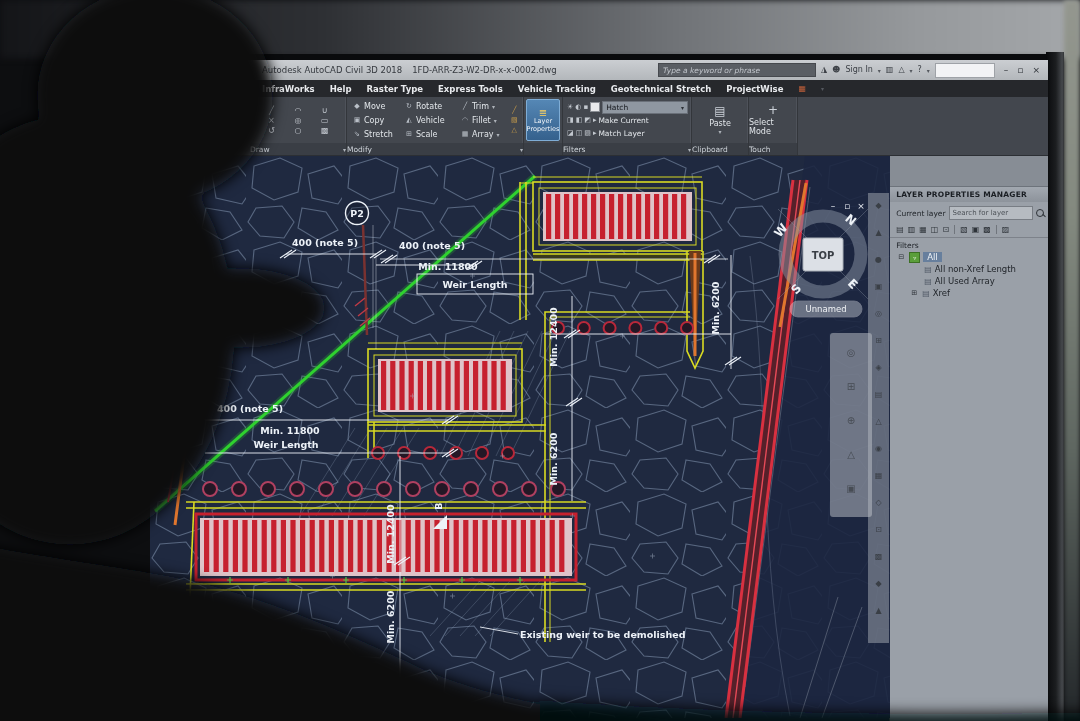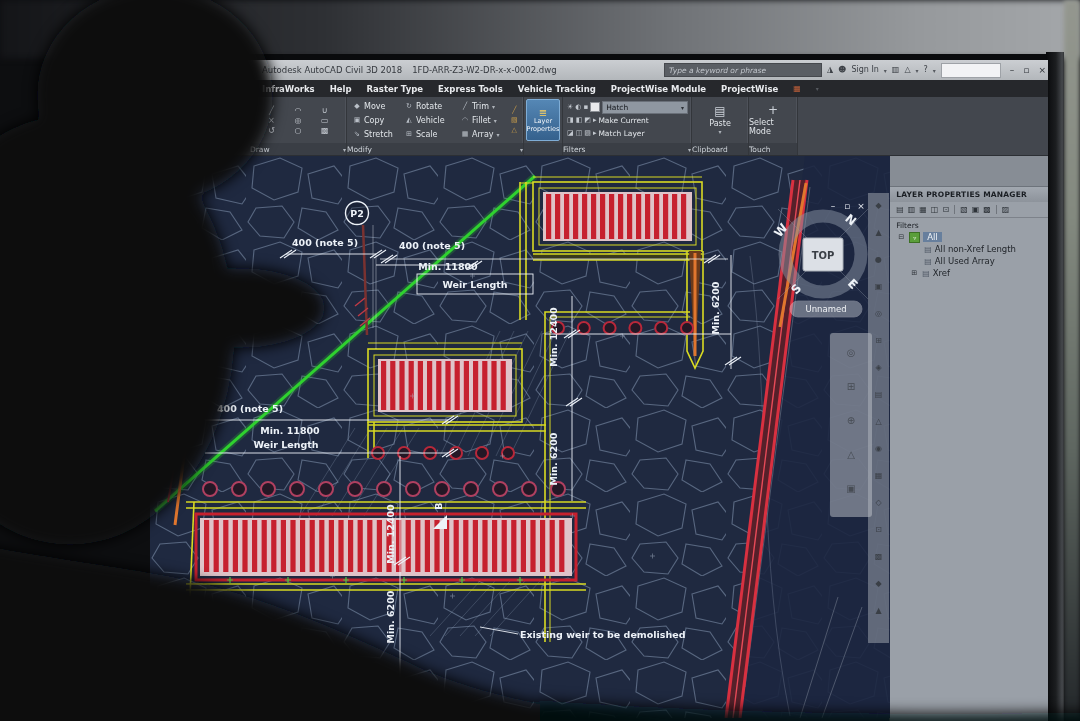--- a/index.html
+++ b/index.html
@@ -13,21 +13,21 @@
     background:linear-gradient(180deg,#94978f 0%,#83897f 30%,#5f6761 62%,#23272a 100%);filter:blur(2px);}
   .bezel-right{position:absolute;left:1046px;top:52px;width:18px;height:669px;
     background:linear-gradient(90deg,#08090b 0%,#1c1e20 55%,#45484c 90%,#303234 100%);}
   .bezel-top{position:absolute;left:150px;top:54px;width:914px;height:6px;background:#0a0b0d;}
   
   #screen{position:absolute;left:150px;top:60px;width:898px;height:661px;background:#43474e;display:flex;flex-direction:column;}
   
   .titlebar{height:20px;background:linear-gradient(#cbced2,#b3b7bb);display:flex;align-items:center;
     padding-left:112px;font-size:8.5px;color:#34383e;white-space:nowrap;}
   .titlebar .doc{margin-left:10px;}
-  .tb-right{margin-left:auto;display:flex;align-items:center;gap:5px;padding-right:2px;}
+  .tb-right{margin-left:auto;display:flex;align-items:center;gap:5px;padding-right:8px;}
   .tb-search{width:148px;height:12px;background:#5a5e64;border:1px solid #46494e;color:#d4d8dd;
     font-size:7.5px;font-style:italic;padding:0 4px;font-family:inherit;}
   .tb-search::placeholder{color:#c2c6cc;}
   .tb-ic{font-size:8px;color:#3c4046;line-height:1;}
   .tb-caret{font-size:6px;color:#55595f;}
   .tb-box{width:58px;height:13px;background:#f2f3f5;border:1px solid #9ea2a7;}
   .tb-win{font-size:9px;color:#2f3338;margin-left:4px;}
   
   .menubar{height:17px;background:#26282c;display:flex;align-items:center;gap:15px;
     padding-left:112px;font-size:8.5px;font-weight:bold;color:#e9ebee;white-space:nowrap;}
@@ -154,21 +154,21 @@
         <span class="tb-win">×</span>
       </div>
     </div>
 
     <div class="menubar">
       <span>InfraWorks</span>
       <span>Help</span>
       <span>Raster Type</span>
       <span>Express Tools</span>
       <span>Vehicle Tracking</span>
-      <span>ProjectWise Module</span>
+      <span>Geotechnical Stretch</span>
       <span>ProjectWise</span>
       <span class="menu-extra">▦</span>
       <span class="tb-caret">▾</span>
     </div>
 
     <div class="ribbon">
       <div class="rb-panel rb-draw">
         <div class="rb-body">
             <div class="draw-grid" id="draw-grid">
               <span class="dglyph">╱</span>
@@ -646,20 +646,25 @@
               <text x="701" y="268" class="palglyph">⊕</text>
               <text x="701" y="302" class="palglyph">△</text>
               <text x="701" y="336" class="palglyph">▣</text>
             </g>
         </svg>
       </div>
 
       <div class="lpm">
         <div class="lpm-topstrip"></div>
         <div class="lpm-title">LAYER PROPERTIES MANAGER</div>
+        <div class="lpm-row1">
+          <span class="lpm-cl">Current layer</span>
+          <input class="lpm-search" placeholder="Search for layer" style="">
+          <span class="glass"></span>
+        </div>
         <div class="lpm-icons">
           <span>▤</span>
           <span>▥</span>
           <span>▦</span>
           <span>◫</span>
           <span>⊡</span>
           <span class="sep"></span>
           <span>▧</span>
           <span>▣</span>
           <span>▩</span>

